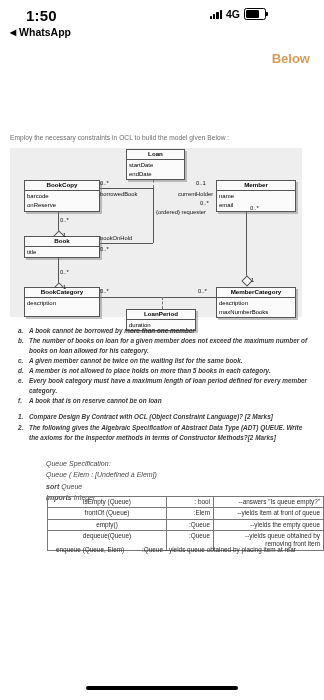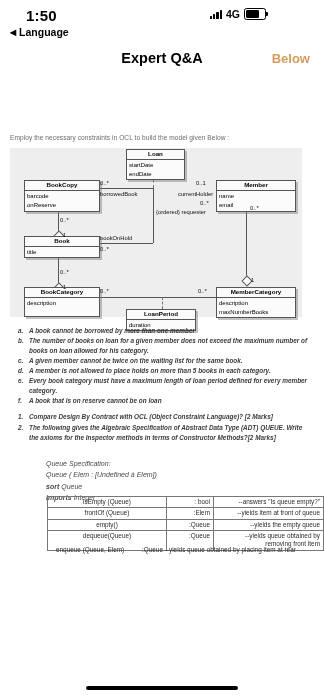--- a/index.html
+++ b/index.html
@@ -77,38 +77,37 @@
 </style>
 </head>
 <body>
 
 <div class="phone">
 
   <div class="statusbar">
     <div class="sb-time">1:50</div>
     <div class="sb-back">
       <span class="caret">◀</span>
-      <span>Language</span>
+      <span>WhatsApp</span>
     </div>
     <div class="sb-right">
       <span class="bars">
           <i></i>
           <i></i>
           <i></i>
           <i></i>
         </span>
       <span class="net">4G</span>
       <span class="batt">
           <b></b>
         </span>
     </div>
   </div>
 
   <div class="navbar">
-    <div class="nav-title">Expert Q&amp;A</div>
     <div class="nav-done">Below</div>
   </div>
 
   <div class="doc">
 
     <div class="prompt">Employ the necessary constraints in OCL to build the model given Below :</div>
 
     <div class="diagram">
 
       <div class="ln v" style="left:48px;top:55px;height:33px;"></div>

